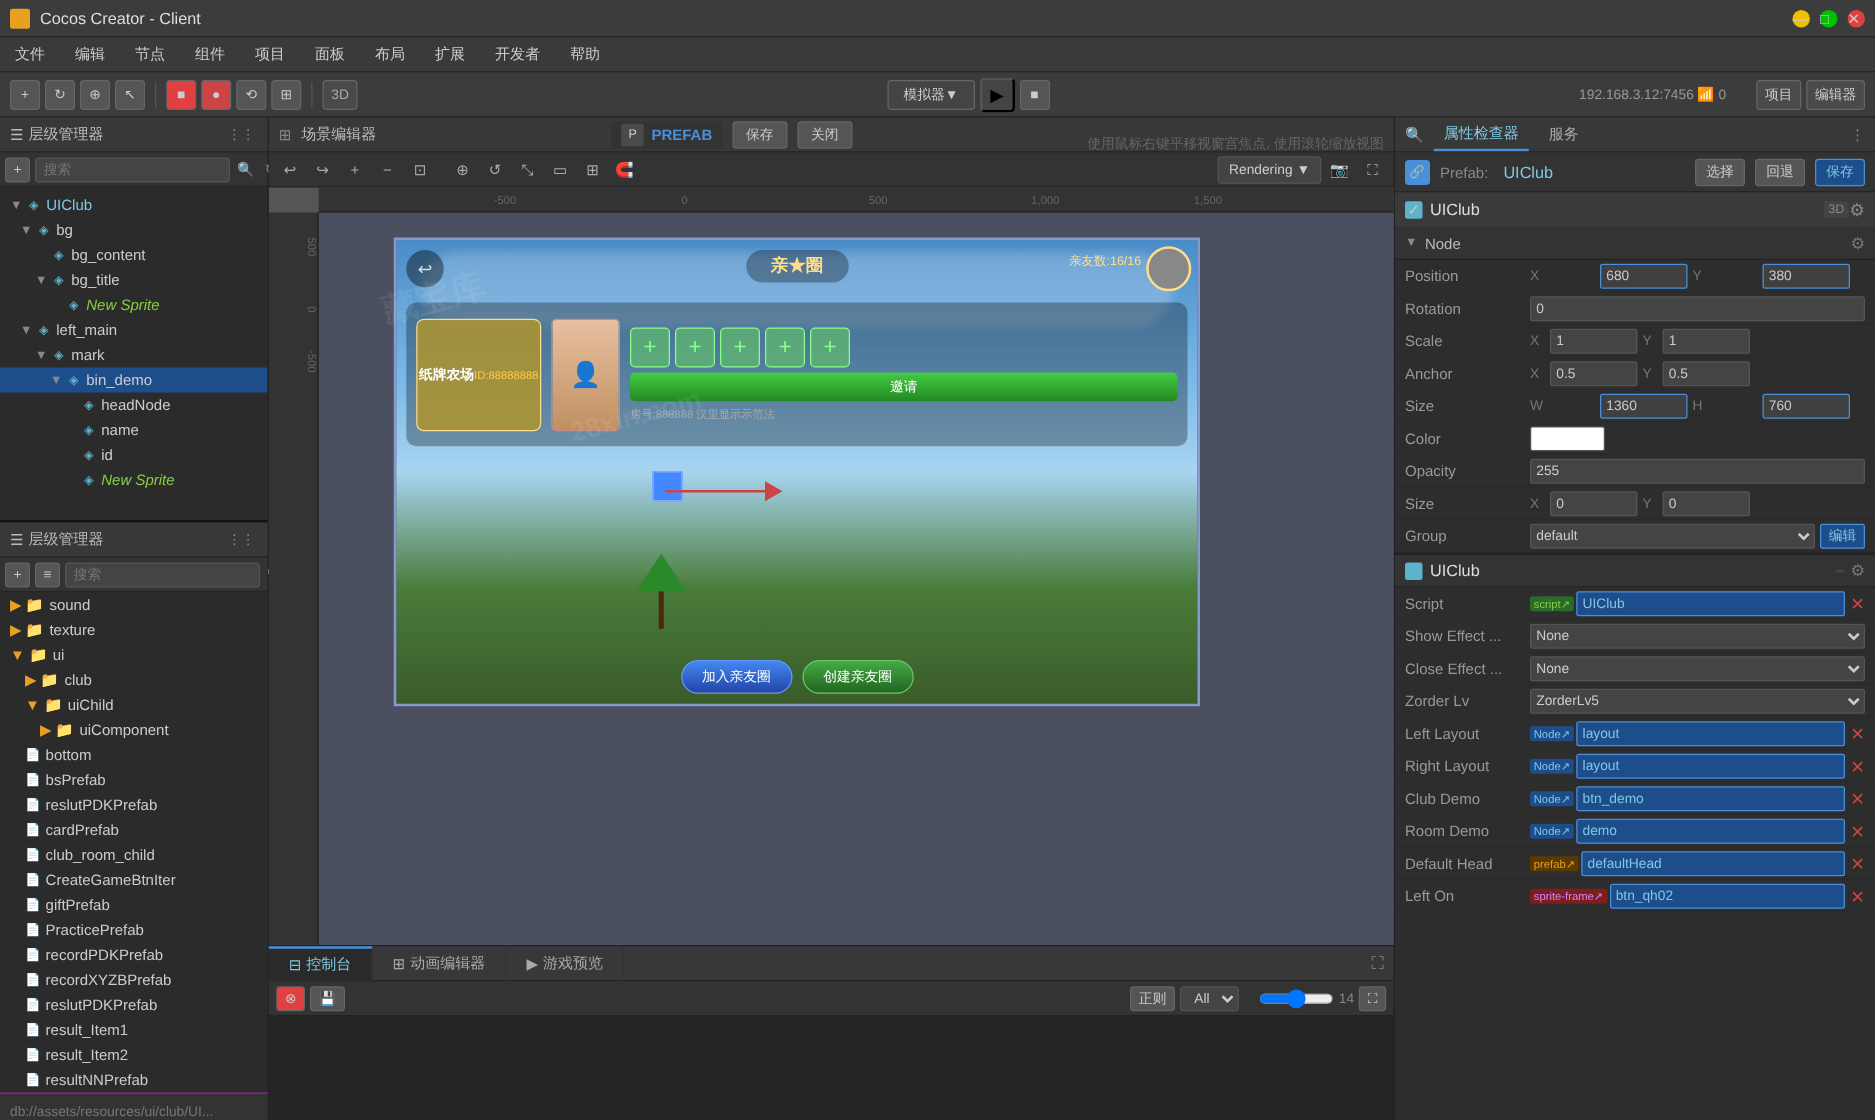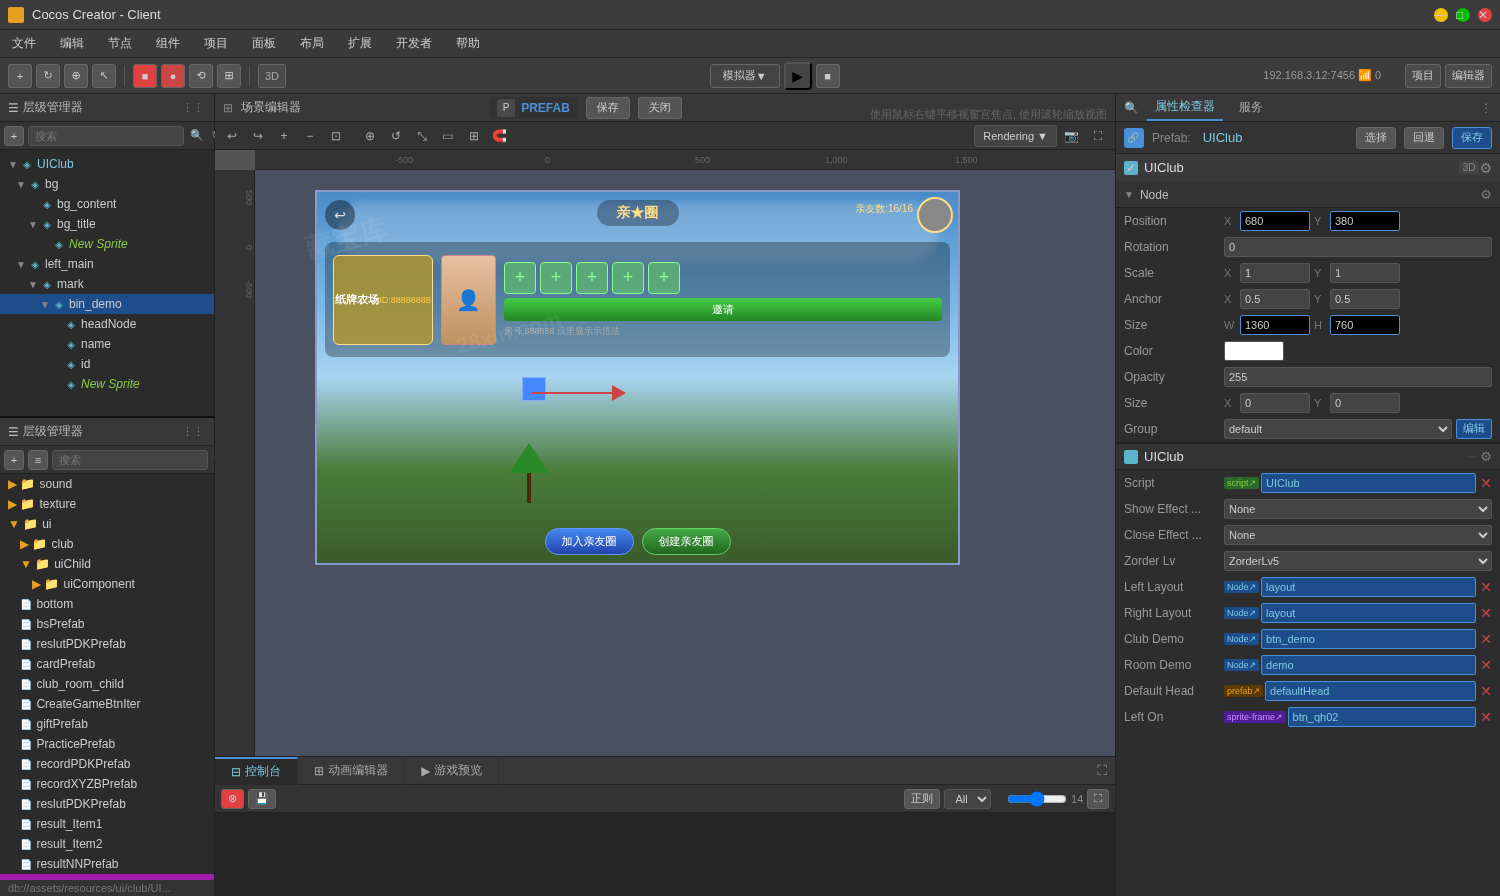--- a/index.html
+++ b/index.html
@@ -91,47 +91,47 @@
 
     .section-header { height: 26px; background: #333; display: flex; align-items: center; padding: 0 8px; border-bottom: 1px solid #222; flex-shrink: 0; }
     .section-arrow { font-size: 10px; color: #888; margin-right: 6px; }
     .section-title { font-size: 12px; color: #bbb; flex: 1; }
     .section-gear { font-size: 13px; color: #777; cursor: pointer; }
 
     .prop-row { height: 26px; display: flex; align-items: center; padding: 0 8px; border-bottom: 1px solid #2a2a2a; flex-shrink: 0; }
     .prop-label { width: 100px; font-size: 12px; color: #999; flex-shrink: 0; }
     .prop-value { flex: 1; display: flex; gap: 4px; align-items: center; }
     .prop-input { height: 20px; background: #444; border: 1px solid #555; border-radius: 2px; color: #ccc; font-size: 11px; padding: 0 4px; }
-    .prop-input.accent { background: #000000; border-color: #4a90d9; }
+    .prop-input.accent { background: #404040; border-color: #4a90d9; margin-left: 40px; }
     .prop-input.wide { flex: 1; }
     .prop-input.narrow { width: 70px; }
     .xy-label { font-size: 11px; color: #777; width: 12px; }
     .prop-color { width: 60px; height: 20px; background: white; border: 1px solid #555; border-radius: 2px; }
     .prop-select { height: 20px; background: #444; border: 1px solid #555; border-radius: 2px; color: #ccc; font-size: 11px; flex: 1; }
 
     .component-header { height: 28px; background: #333; display: flex; align-items: center; padding: 0 8px; border-bottom: 1px solid #222; border-top: 2px solid #222; flex-shrink: 0; }
     .comp-checkbox { width: 14px; height: 14px; background: #5cb3cc; border-radius: 2px; margin-right: 6px; }
     .comp-name { font-size: 13px; color: #ddd; flex: 1; }
     .comp-gear { font-size: 13px; color: #777; cursor: pointer; }
 
     .prop-ref { display: flex; align-items: center; gap: 2px; flex: 1; }
     .ref-tag { font-size: 9px; background: #2a6a2a; color: #88cc44; padding: 1px 3px; border-radius: 2px; }
     .ref-tag.blue { background: #1e4d8c; color: #7ec8e3; }
     .ref-tag.prefab { background: #5a3a00; color: #e8a020; }
-    .ref-tag.sprite { background: #4c1d95; color: #cc88ff; }
+    .ref-tag.sprite { background: #7f1d1d; color: #cc88ff; }
     .ref-input { flex: 1; height: 20px; background: #1e4d8c; border: 1px solid #4a90d9; border-radius: 2px; color: #7ec8e3; font-size: 11px; padding: 0 4px; }
     .ref-del { color: #cc4444; cursor: pointer; font-size: 14px; margin-left: 2px; }
     .edit-btn { height: 20px; background: #1e4d8c; border: 1px solid #4a90d9; border-radius: 2px; color: #7ec8e3; font-size: 11px; padding: 0 6px; cursor: pointer; }
 
     
     #left-panel { width: 215px; display: flex; flex-direction: column; border-right: 1px solid #222; }
     #hierarchy-section { height: 385px; }
     #assets-section { flex: 1; display: flex; flex-direction: column; border-top: 2px solid #111; }
 
-    .status-bar { height: 22px; background: #333; display: flex; align-items: center; padding: 0 8px; border-top: 6px solid #a21caf; font-size: 11px; color: #777; }
+    .status-bar { height: 22px; background: #333; display: flex; align-items: flex-end; padding: 0 8px; border-top: 1px solid #a21caf; font-size: 11px; color: #777; }
 
     
     ::-webkit-scrollbar { width: 6px; height: 6px; }
     ::-webkit-scrollbar-track { background: #2a2a2a; }
     ::-webkit-scrollbar-thumb { background: #555; border-radius: 3px; }
 
     .watermark { position: absolute; color: rgba(255,255,255,0.08); font-size: 28px; font-weight: bold; pointer-events: none; transform: rotate(-15deg); z-index: 10; }
 
     .indent1 { padding-left: 16px; }
     .indent2 { padding-left: 28px; }

